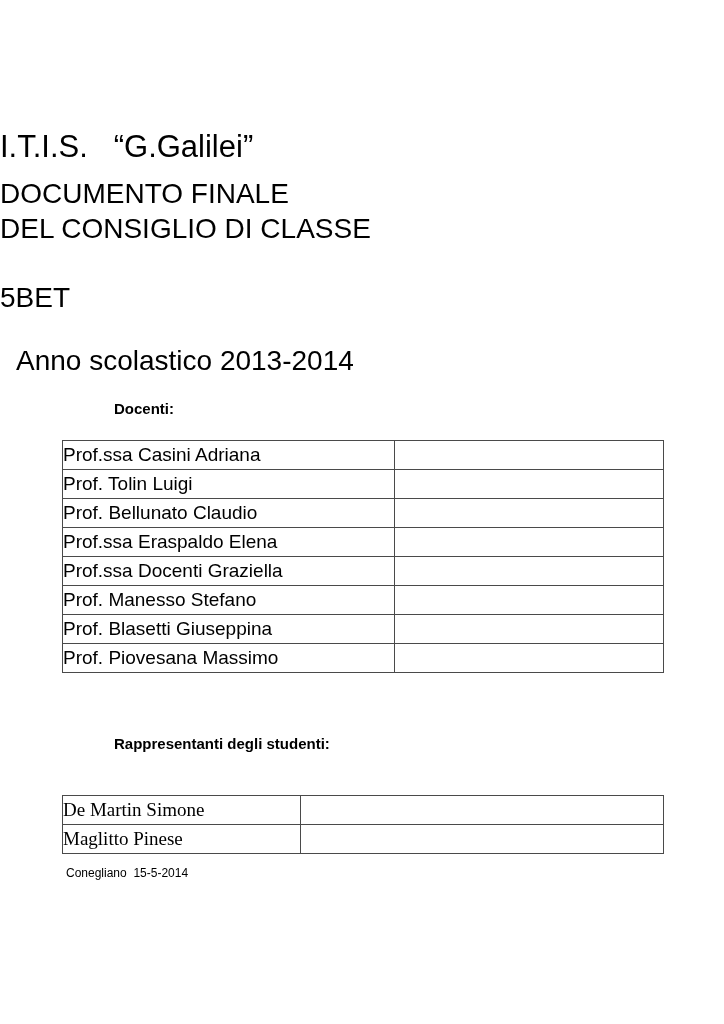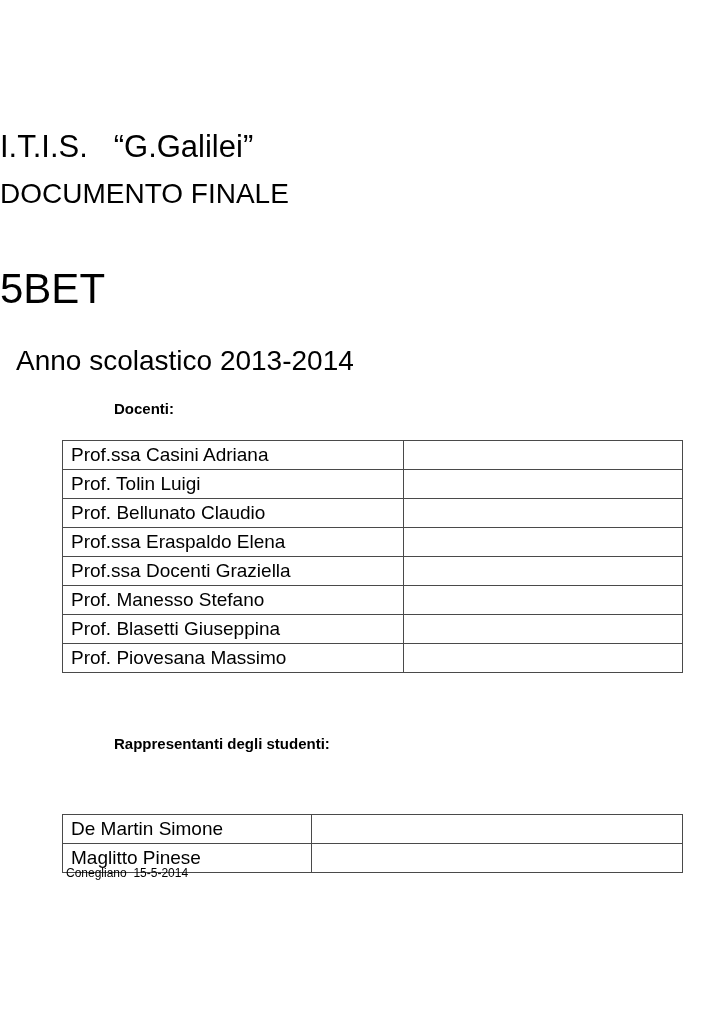--- a/index.html
+++ b/index.html
@@ -20,47 +20,47 @@
     position: absolute;
     left: 0;
     width: 100%;
     text-align: left;
     font-weight: normal;
     white-space: pre;
     line-height: 1.2;
   }
   .title-main      { top: 128px; font-size: 31px; }
   .title-doc       { top: 176px; font-size: 28px; line-height: 35px; }
-  .class-name      { top: 264px; font-size: 42px; line-height: 50px; }
+  .class-name      { top: 273px; font-size: 28px; line-height: 50px; }
   .school-year     { top: 344px; font-size: 28px; line-height: 34px; margin-left: 16px; }
   .section-label {
     position: absolute;
     left: 66px;
     font-size: 15px;
     font-weight: bold;
     line-height: 20px;
     white-space: pre;
     margin-left: 48px;
   }
   .label-docenti   { top: 399px; }
   .label-studenti  { top: 734px; }
   table {
     position: absolute;
     left: 62px;
     border-collapse: collapse;
     table-layout: fixed;
     width: 602px;
   }
   .table-docenti   { top: 440px; }
-  .table-studenti  { top: 814px; }
+  .table-studenti  { top: 795px; font-family: Liberation Serif, serif; }
   td {
     border: 1px solid #4a4a4a;
     font-size: 19px;
     height: 26px;
-    padding: 1px 8px;
+    padding: 1px 0;
     white-space: nowrap;
     overflow: hidden;
     vertical-align: middle;
   }
   .table-docenti  td.name-col  { width: 324px; }
   .table-docenti  td.blank-col { width: 262px; }
   .table-studenti td.name-col  { width: 232px; }
   .table-studenti td.blank-col { width: 354px; }
   .footer-line {
     position: absolute;
@@ -71,21 +71,21 @@
     white-space: pre;
   }
 </style>
 </head>
 <body>
 
 <div class="page">
 
   <div class="centered title-main">I.T.I.S.   “G.Galilei”</div>
 
-  <div class="centered title-doc"><span>DOCUMENTO FINALE</span><br></div>
+  <div class="centered title-doc"><span>DOCUMENTO FINALE</span><br><span>DEL CONSIGLIO DI CLASSE</span></div>
 
   <div class="centered class-name">5BET</div>
 
   <div class="centered school-year">Anno scolastico 2013-2014</div>
 
   <div class="section-label label-docenti">Docenti:</div>
 
   <table class="table-docenti">
     <tbody>
       <tr>

